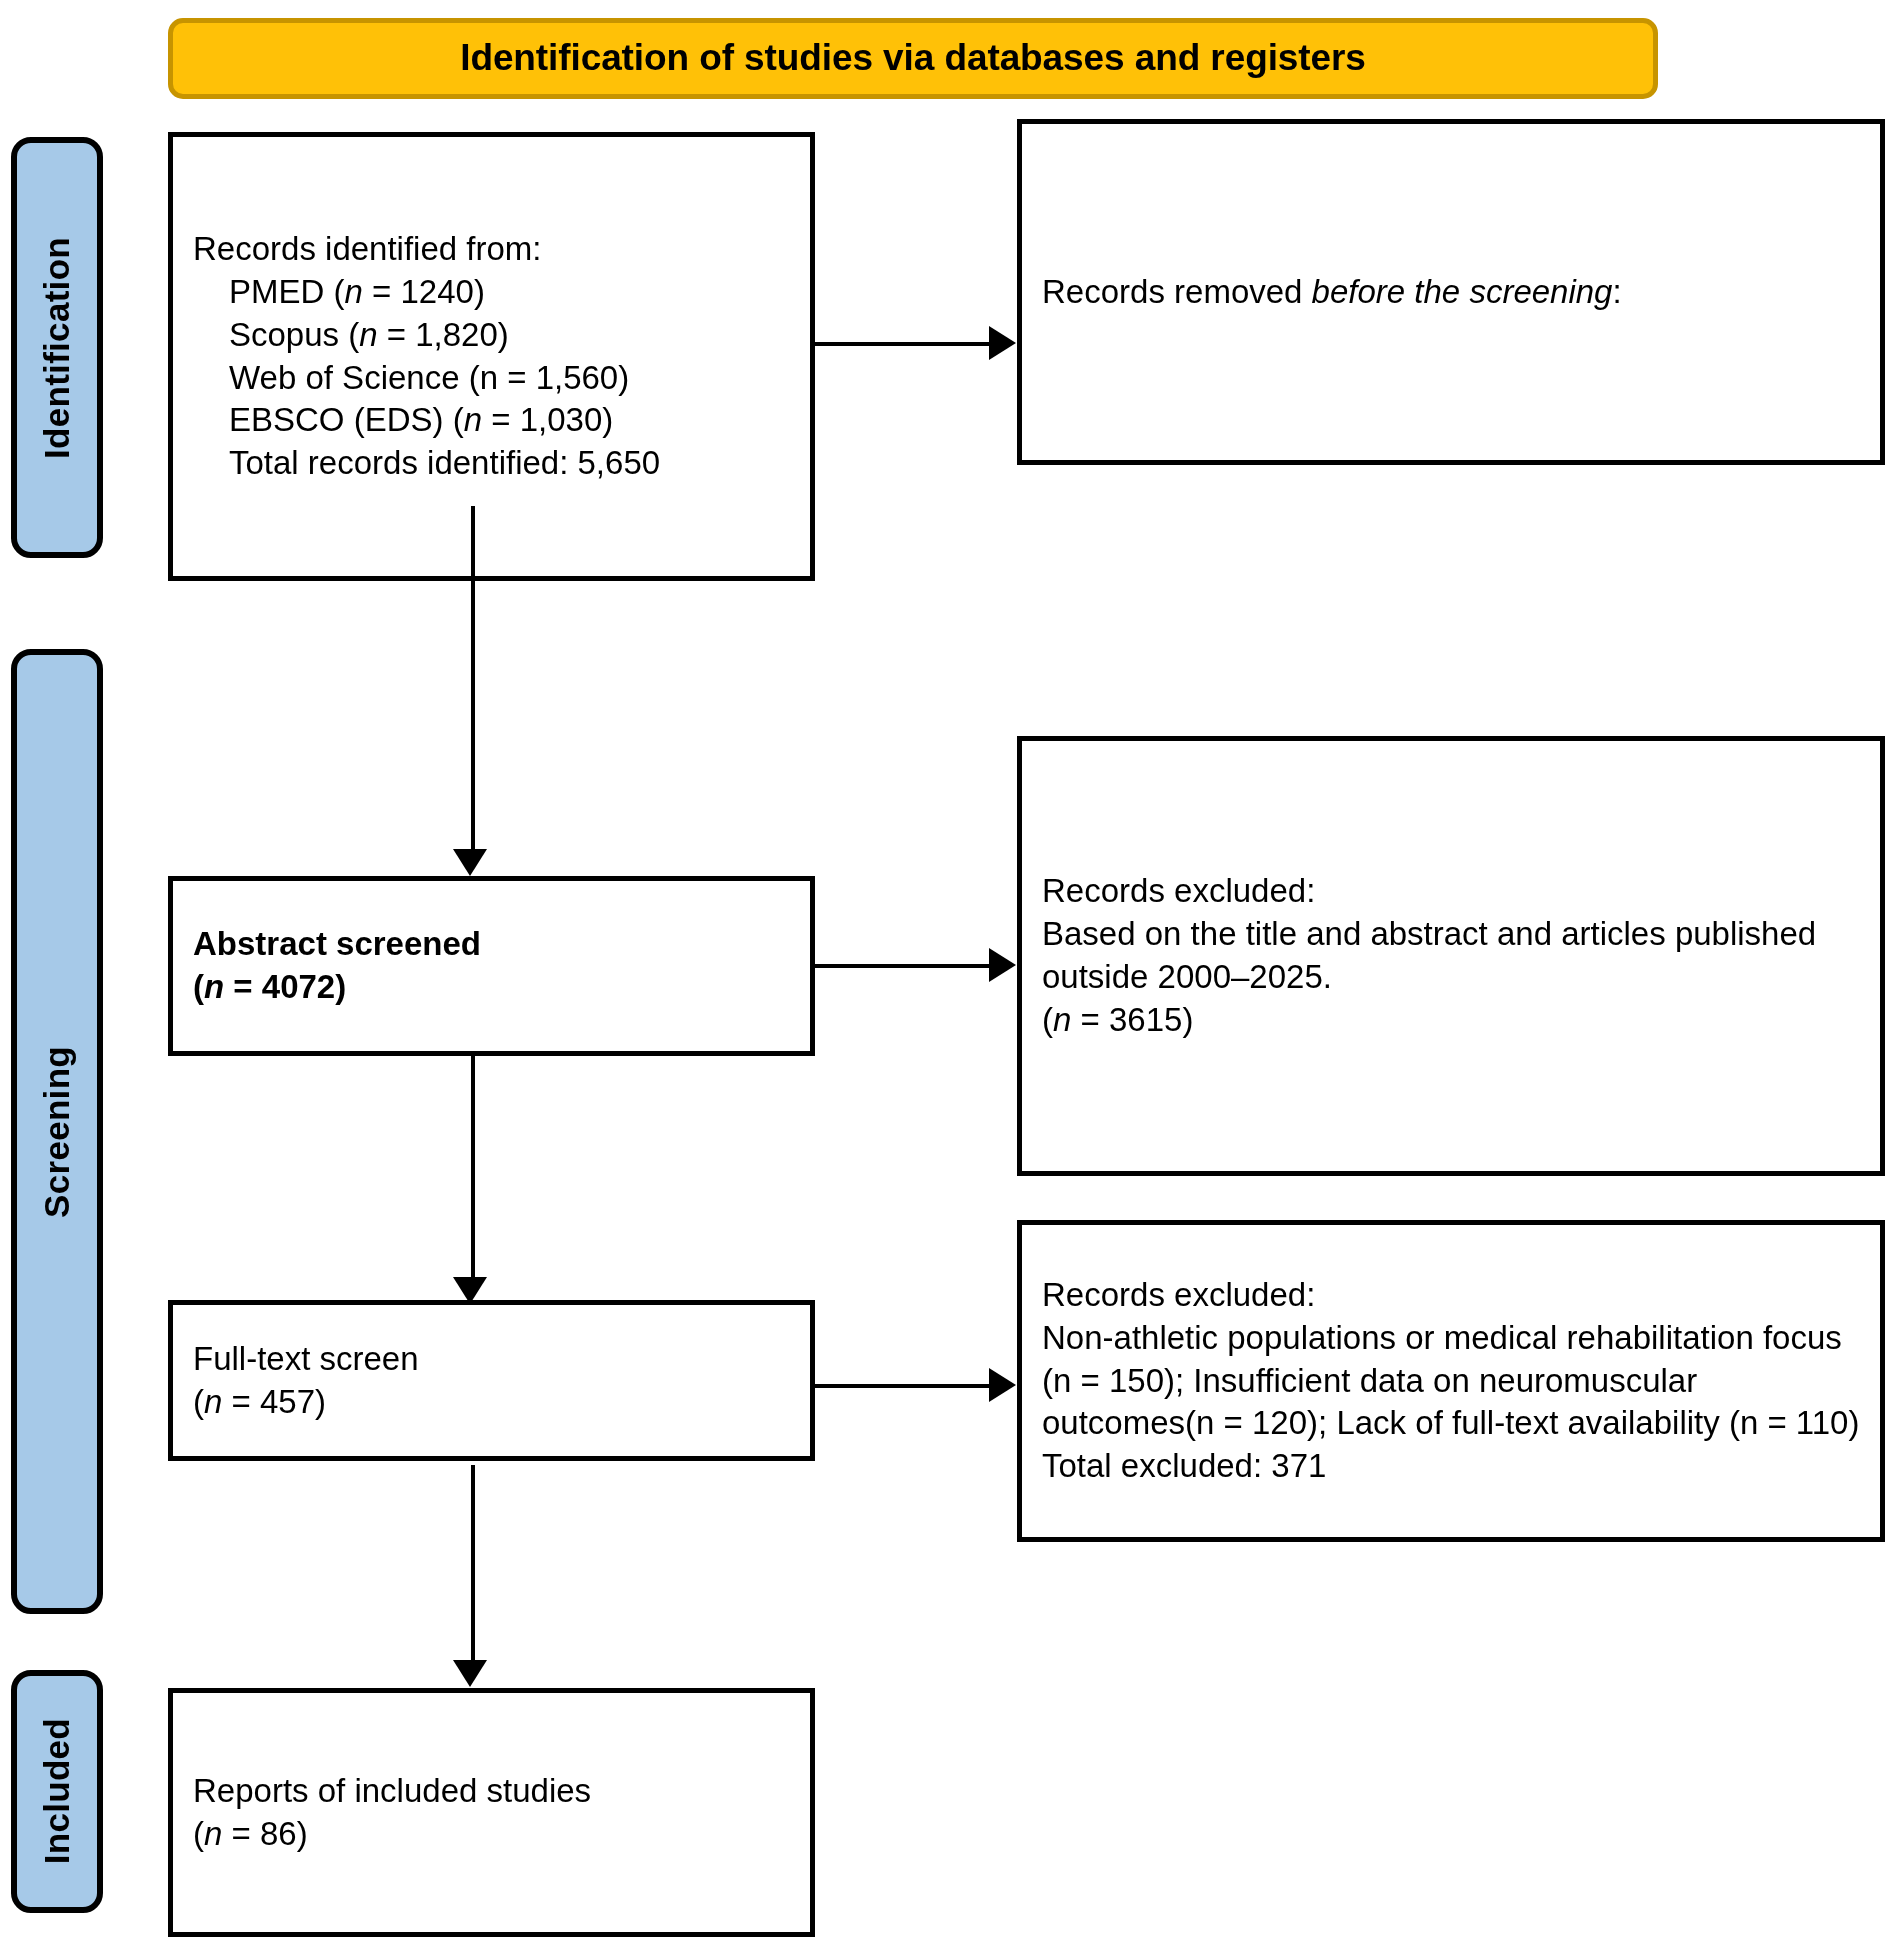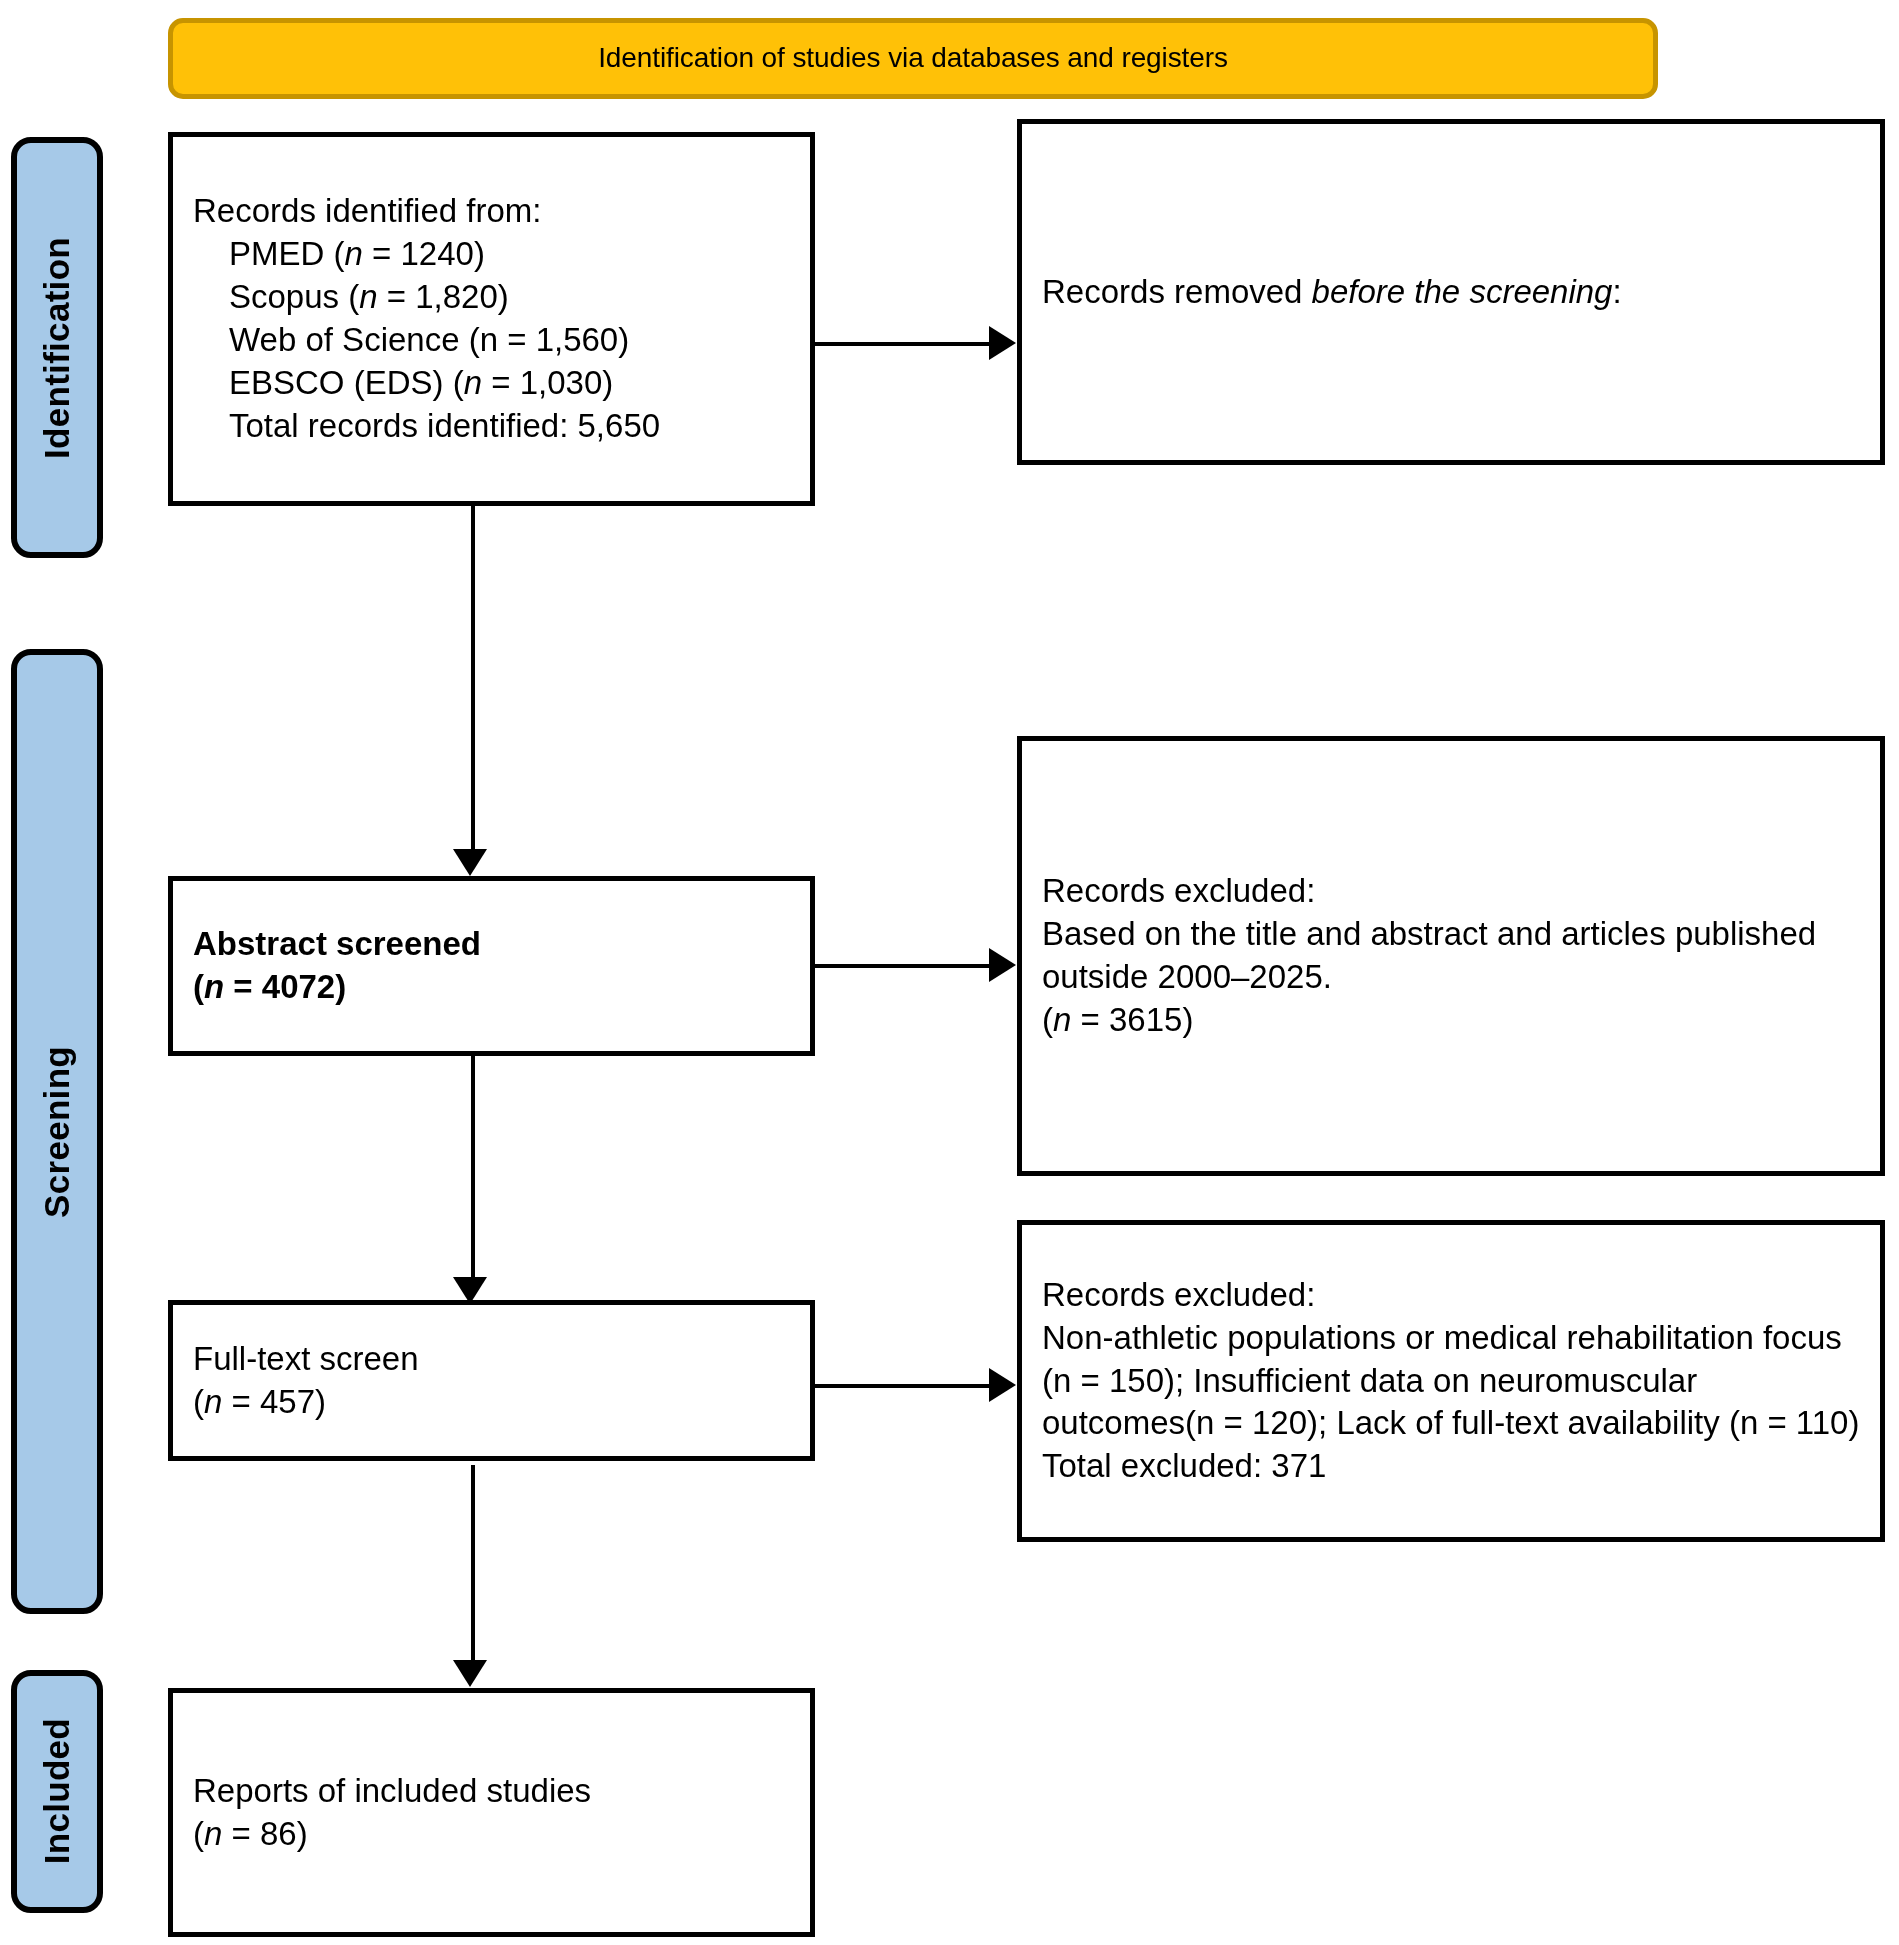--- a/index.html
+++ b/index.html
@@ -32,22 +32,22 @@
     height: 81px;
     box-sizing: border-box;
     background: #FFC107;
     border: 5.3px solid #C79400;
     border-radius: 15px;
     display: flex;
     align-items: center;
     justify-content: center;
   }
   .banner-text {
-    font-size: 28px;
-    font-weight: normal;
+    font-size: 37px;
+    font-weight: bold;
     letter-spacing: -0.1px;
     white-space: nowrap;
   }
 
   
   .stage-bar {
     position: absolute;
     left: 10.5px;
     width: 92px;
     box-sizing: border-box;
@@ -83,21 +83,21 @@
   .node .body {
     padding: 0 20px;
     font-size: 33px;
     line-height: 1.30;
   }
   .node .line { white-space: pre; }
   .node .line.indent { padding-left: 36px; }
   .node .wrapline { white-space: normal; }
   .ital { font-style: italic; }
 
-  #node-identified { left: 168px;  top: 132px;  width: 647px; height: 374px; }
+  #node-identified { left: 168px;  top: 132px;  width: 647px; height: 449px; }
   #node-removed    { left: 1017px; top: 119px;  width: 868px; height: 346px; }
   #node-abstract   { left: 168px;  top: 876px; width: 647px; height: 180px; font-weight: bold; }
   #node-excluded-1 { left: 1017px; top: 736px; width: 868px; height: 440px; }
   #node-fulltext   { left: 168px;  top: 1300px; width: 647px; height: 161px; }
   #node-excluded-2 { left: 1017px; top: 1220px; width: 868px; height: 322px; }
   #node-included   { left: 168px;  top: 1688px; width: 647px; height: 249px; }
 
   
   .conn { position: absolute; }
 

